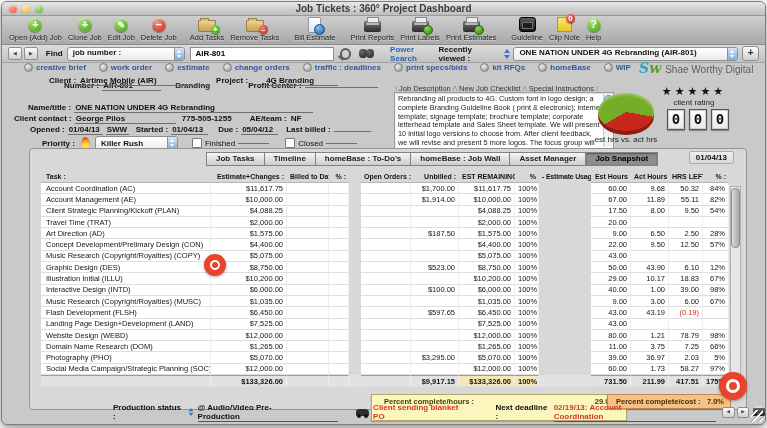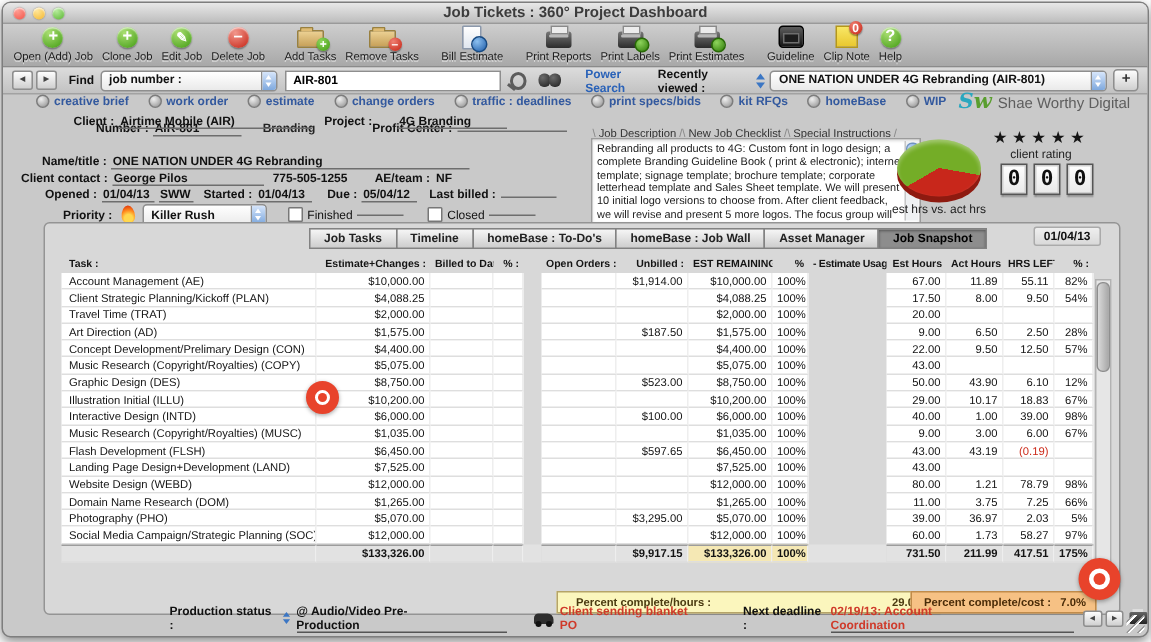--- a/index.html
+++ b/index.html
@@ -128,21 +128,21 @@
   .c-num,.c-pct{text-align:right;}
   thead .c-usage{text-align:center;letter-spacing:-.2px;}
   #tasktable tbody td.c-gap,#tasktable tbody td.c-usage{background:transparent;border:none;border-bottom:1px solid transparent;}
   tr.totals td{background:#e2e2e2 !important;font-weight:bold;height:11px;border-top:1px solid #9c9c9c;border-bottom:1px solid #b5b5b5;border-right:none;}
   tr.totals td.hl{background:#f5e8b4 !important;}
   .neg{color:#cc2a1a !important;}
   .tscroll{position:absolute;left:700px;top:37px;width:9px;height:192px;background:#e6e6e6;border:1px solid #b2b2b2;}
   .tthumb{position:absolute;left:0;top:1px;width:7px;height:58px;border-radius:4px;background:linear-gradient(90deg,#d9d9d9,#a8a8a8);border:1px solid #8f8f8f;}
   .pctbox{position:absolute;top:245px;height:13px;display:flex;align-items:center;justify-content:space-between;
     font-size:7.5px;font-weight:bold;color:#4a3a10;border:1px solid #b5a468;box-shadow:0 1px 1px rgba(0,0,0,.2);}
-  .pcthours{left:341px;width:232px;background:#fbf6bd;padding:0 10px 0 12px;}
+  .pcthours{left:341px;width:232px;background:#fbf6bd;padding:0 10px 12px 12px;}
   .pctcost{left:577px;width:108px;background:#f6c184;padding:0 6px 0 8px;border-color:#c08b4a;color:#4a2c08;}
   
   .statusbar{position:absolute;left:0;right:0;top:402px;height:16px;display:flex;align-items:center;font-size:8px;color:#111;}
   .sb-underline{border-bottom:1px solid #555;}
   .redtext{color:#cf3a2a;font-weight:bold;}
   .caricon{width:13px;height:7px;background:#2e2e2e;border-radius:3px 4px 1px 1px;position:relative;margin:0 4px 0 18px;}
   .caricon:before,.caricon:after{content:"";position:absolute;bottom:-2px;width:4px;height:4px;border-radius:50%;background:#111;}
   .caricon:before{left:1px;} .caricon:after{right:1px;}
   .minibtn{width:11px;height:9px;background:linear-gradient(#fdfdfd,#cfcfcf);border:1px solid #8e8e8e;border-radius:2px;
     font-size:4.5px;line-height:8px;text-align:center;color:#444;margin-left:2px;}
@@ -437,20 +437,36 @@
             <td class="c-num">EST REMAINING :</td>
             <td class="c-pct">%</td>
             <td class="c-usage">- Estimate Usage -</td>
             <td class="c-num">Est Hours</td>
             <td class="c-num">Act Hours :</td>
             <td class="c-num">HRS LEFT :</td>
             <td class="c-pct">% :</td>
           </tr>
         </thead>
       <tbody>
+          <tr class="r1">
+            <td class="c-task">Account Coordination (AC)</td>
+            <td class="c-num">$11,617.75</td>
+            <td class="c-num"></td>
+            <td class="c-pct"></td>
+            <td class="c-gap"></td>
+            <td class="c-num"></td>
+            <td class="c-num">$1,700.00</td>
+            <td class="c-num">$11,617.75</td>
+            <td class="c-pct">100%</td>
+            <td class="c-usage"></td>
+            <td class="c-num">60.00</td>
+            <td class="c-num">9.68</td>
+            <td class="c-num">50.32</td>
+            <td class="c-pct">84%</td>
+          </tr>
           <tr>
             <td class="c-task">Account Management (AE)</td>
             <td class="c-num">$10,000.00</td>
             <td class="c-num"></td>
             <td class="c-pct"></td>
             <td class="c-gap"></td>
             <td class="c-num"></td>
             <td class="c-num">$1,914.00</td>
             <td class="c-num">$10,000.00</td>
             <td class="c-pct">100%</td>

